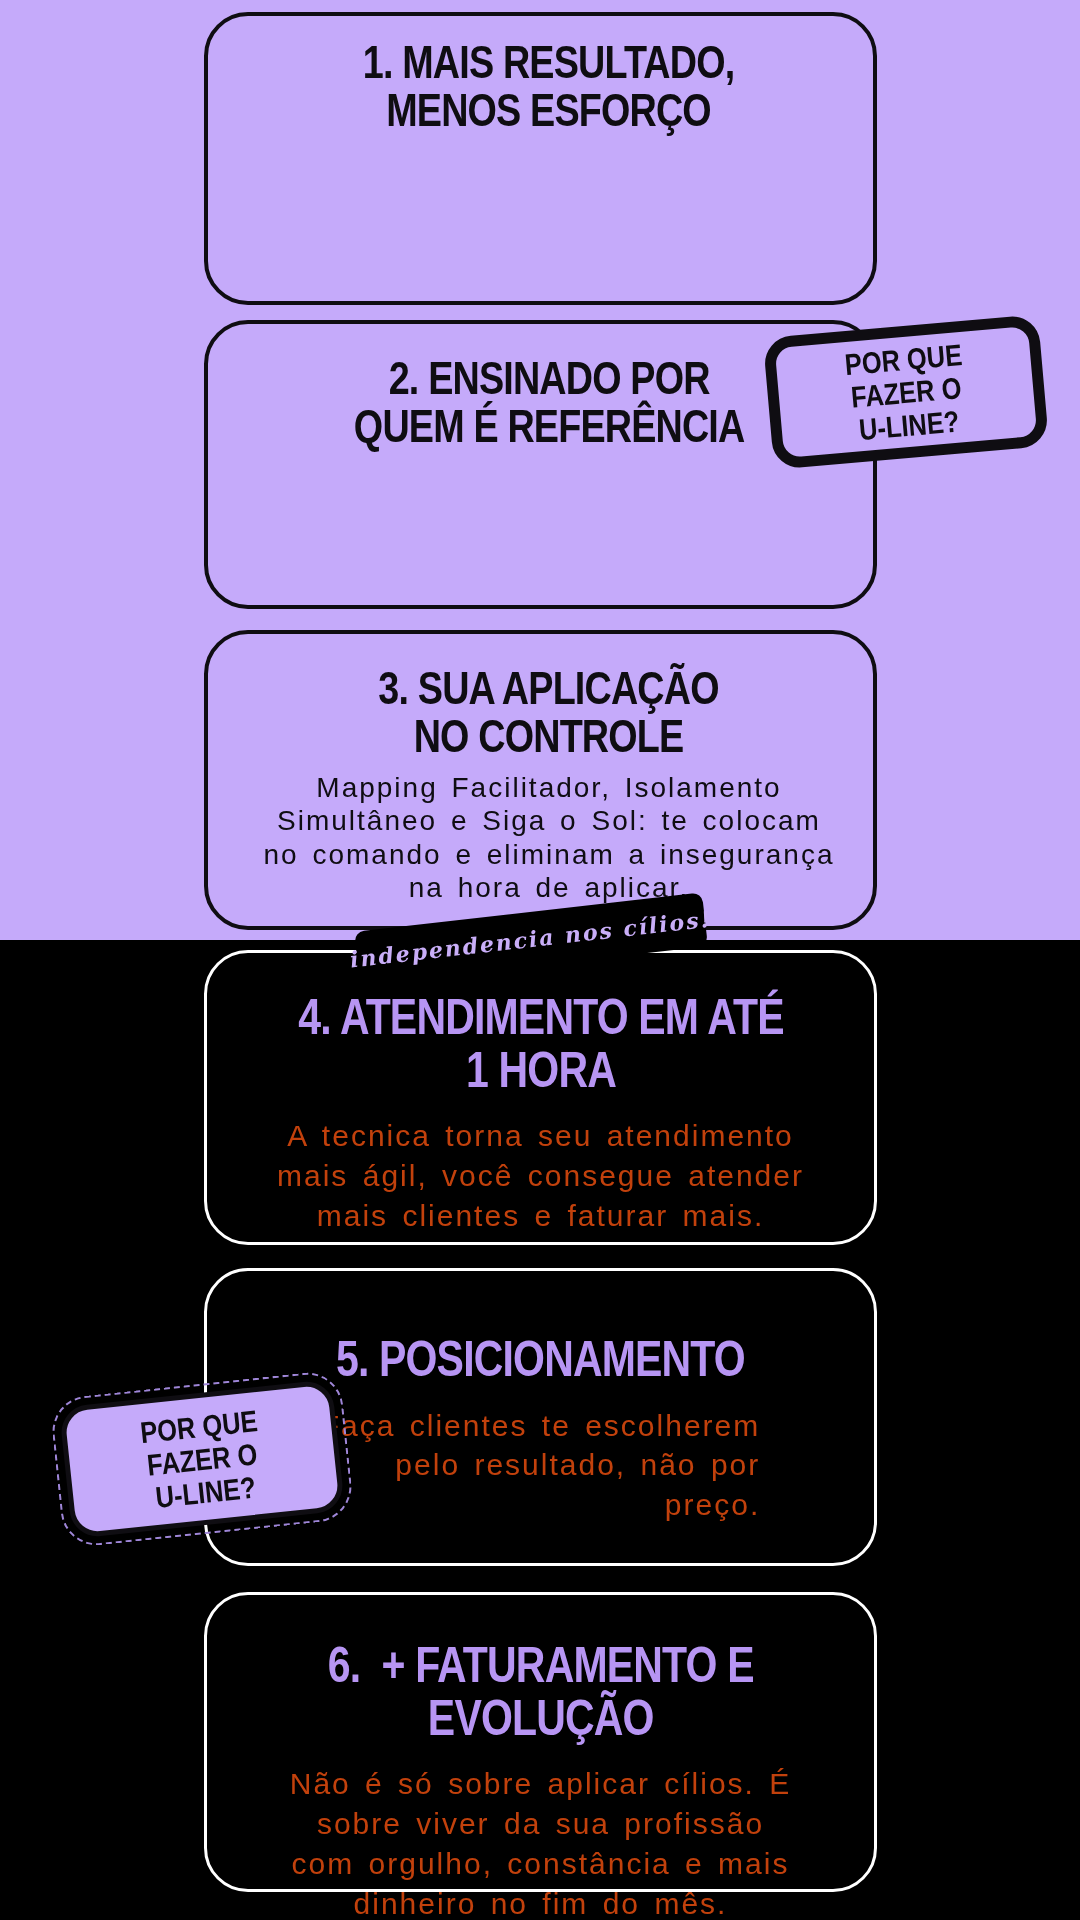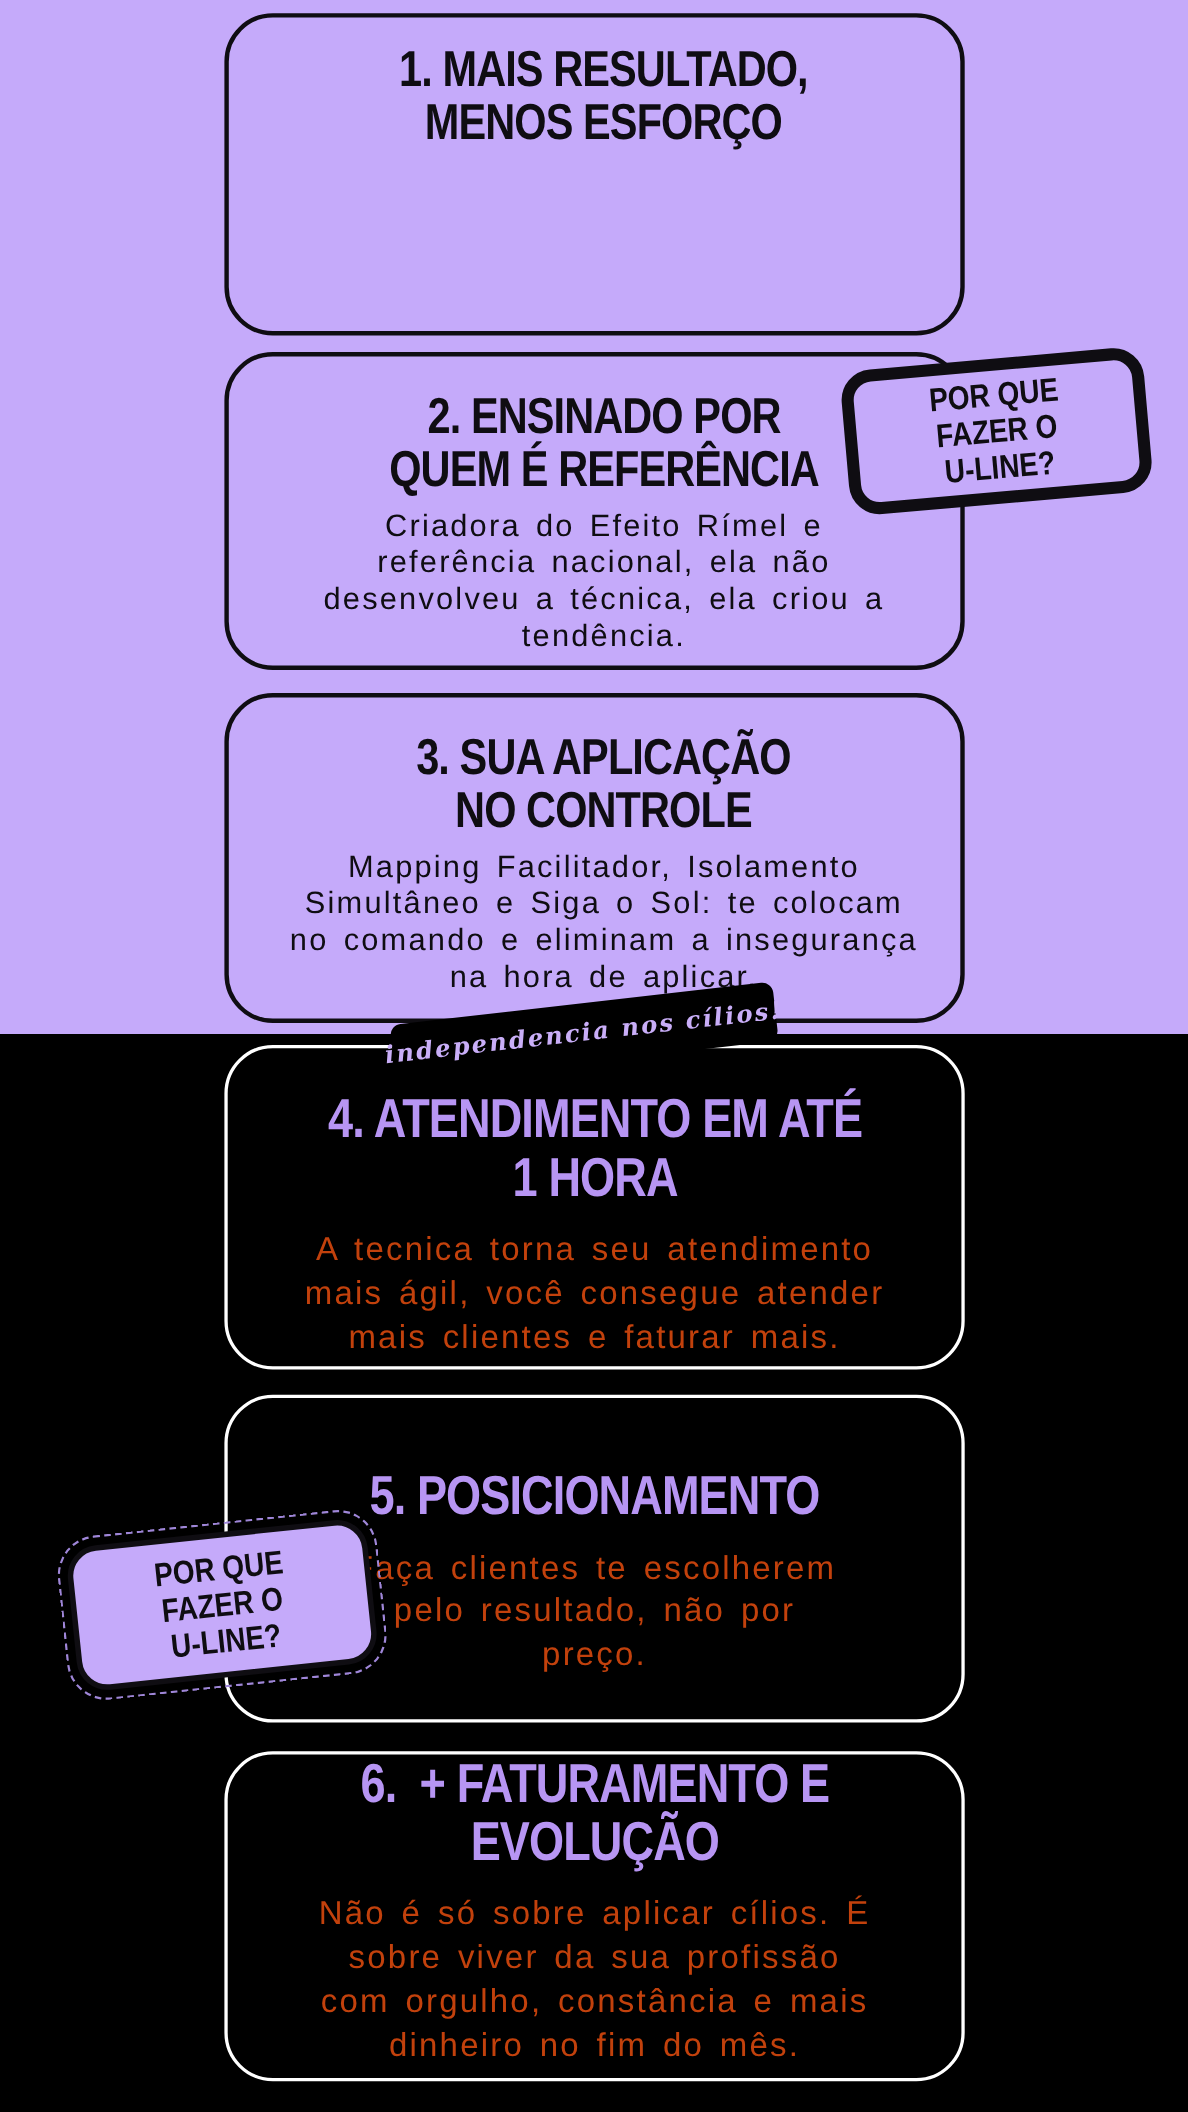--- a/index.html
+++ b/index.html
@@ -29,22 +29,22 @@
   .dark .card-title{color:#b795f3;font-size:50px;}
   .card-body{
     margin-top:10px;font-size:28px;line-height:1.2;letter-spacing:2px;
     word-spacing:4px;white-space:pre-line;
   }
   .dark .card-body{color:#c2410c;font-size:30px;line-height:1.33;margin-top:20px;}
   .c1{top:12px;height:293px;padding-top:22px;}
   .c2{top:320px;height:289px;padding-top:30px;}
   .c3{top:630px;height:300px;padding-top:30px;}
   .c4{top:950px;height:295px;padding-top:38px;}
-  .c5{top:1268px;height:298px;padding-top:62px;}
-  .c6{top:1592px;height:300px;}
+  .c5{top:1268px;height:298px;padding-top:62px;text-align:right;}
+  .c6{top:1592px;height:300px;padding-top:44px;}
   .ribbon{
     position:absolute;left:356px;top:912px;width:350px;height:54px;
     background:#000;border-radius:10px;transform:rotate(-6.5deg);
     display:flex;align-items:center;justify-content:center;z-index:5;
   }
   .ribbon-text{
     font-family:"DejaVu Serif",serif;font-style:italic;font-weight:700;
     font-size:22px;letter-spacing:2px;color:#c9aef8;white-space:nowrap;
   }
   .badge{
@@ -79,24 +79,20 @@
   <div class="bottom-section"></div>
 
   <div class="card light c1">
     <div class="card-title">1. MAIS RESULTADO,
 MENOS ESFORÇO</div>
   </div>
 
   <div class="card light c2">
     <div class="card-title">2. ENSINADO POR
 QUEM É REFERÊNCIA</div>
-    <div class="card-body">Criadora do Efeito Rímel e
-referência nacional, ela não
-desenvolveu a técnica, ela criou a
-tendência.</div>
   </div>
 
   <div class="card light c3">
     <div class="card-title">3. SUA APLICAÇÃO
 NO CONTROLE</div>
     <div class="card-body">Mapping Facilitador, Isolamento
 Simultâneo e Siga o Sol: te colocam
 no comando e eliminam a insegurança
 na hora de aplicar.</div>
   </div>

